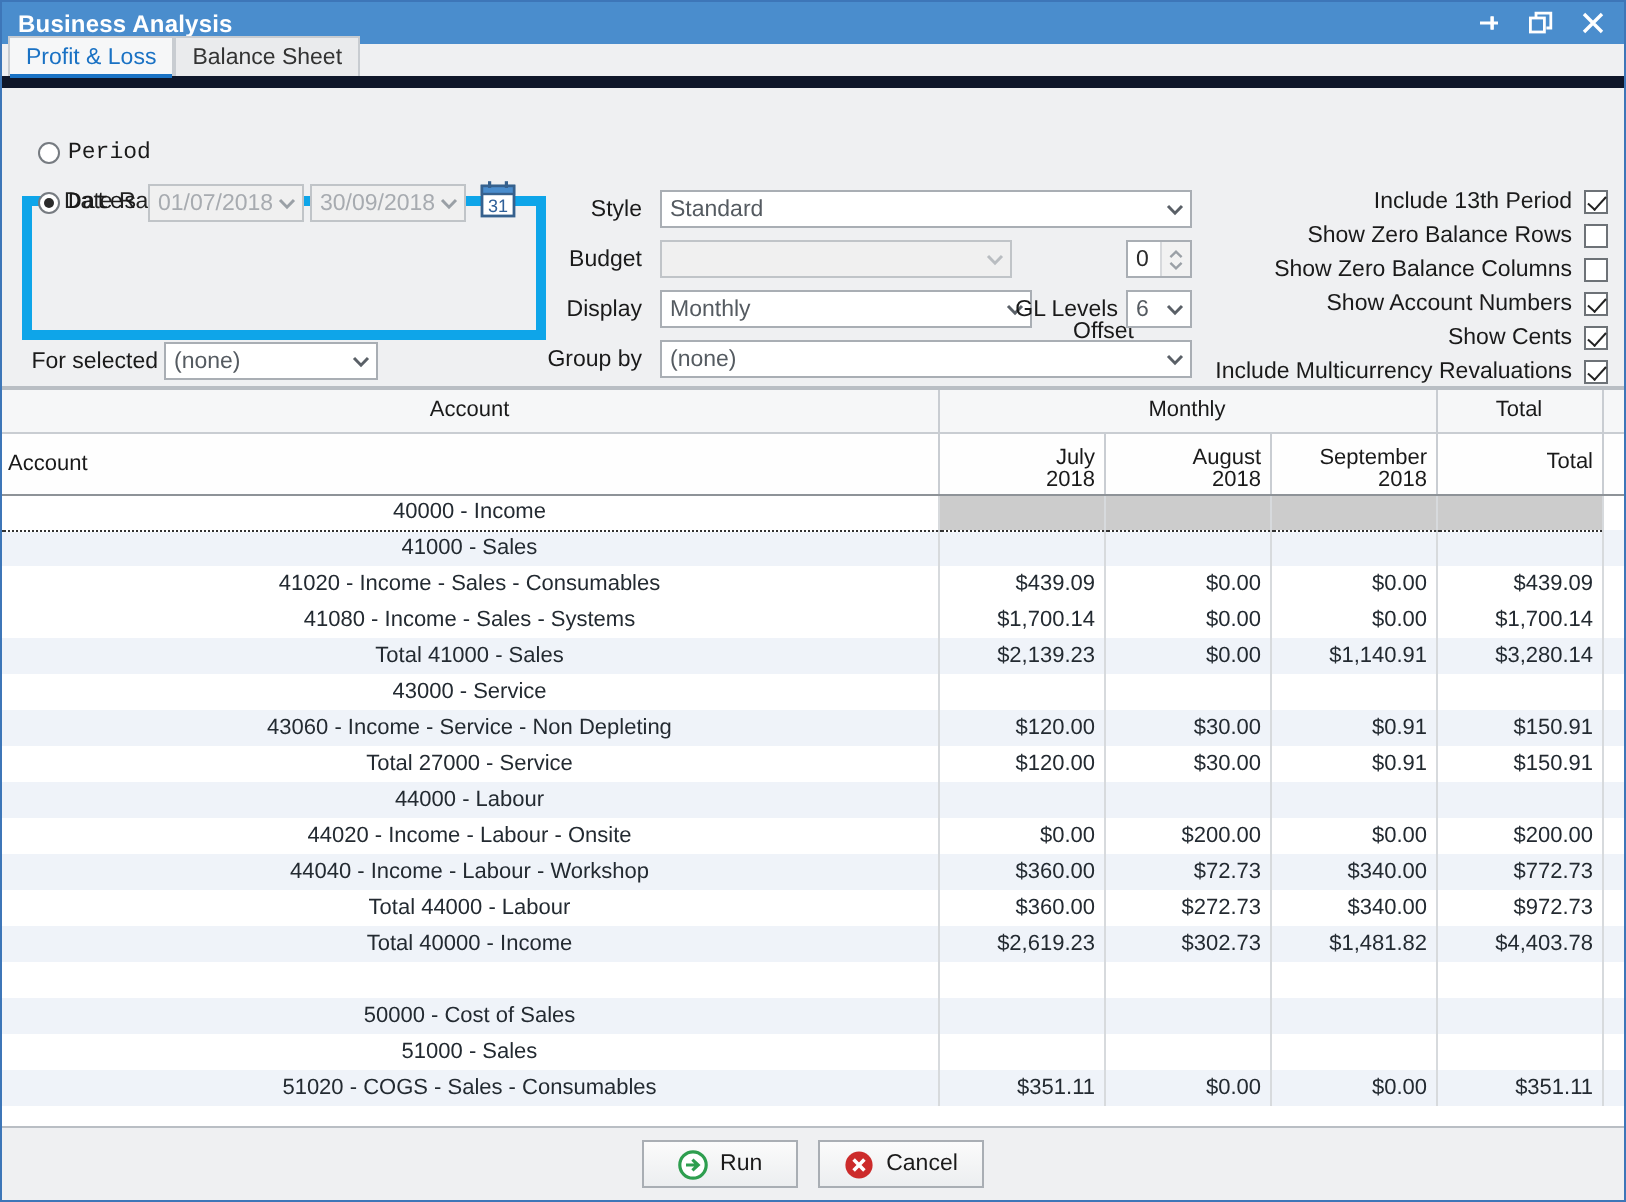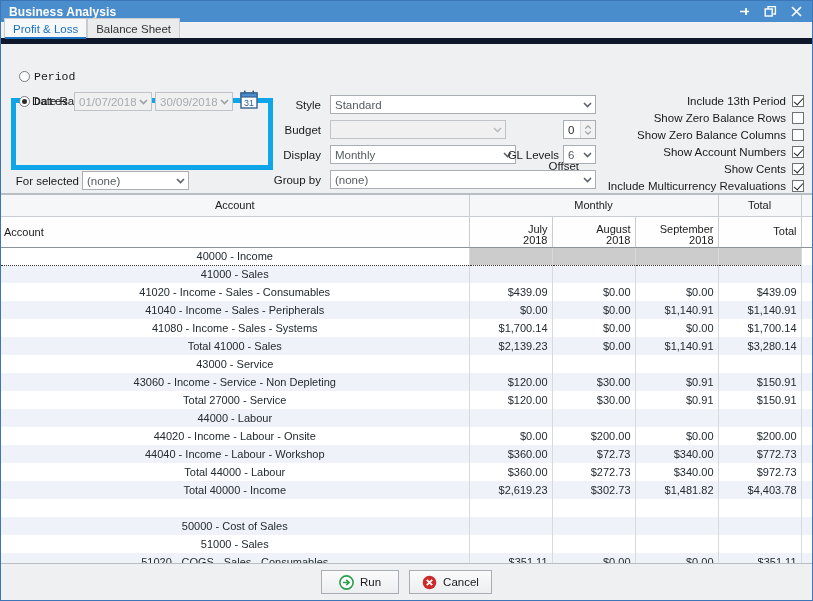--- a/index.html
+++ b/index.html
@@ -322,21 +322,21 @@
 
     <div class="lbl" style="left:220px;top:80px;width:100px;">Budget</div>
     <div class="dd disabled" style="position:absolute;left:329px;top:76px;width:176px;">
       <span class="val"></span>
       <span class="chev">
         <svg width="9" height="6" viewBox="0 0 9 6">
             <path d="M1 1l3.5 3.6L8 1" stroke="#b9bdc1" stroke-width="1.5" fill="none"></path>
           </svg>
       </span>
     </div>
-    <div class="lbl" style="left:468px;top:80px;width:110px;margin-top:36px;">Offset</div>
+    <div class="lbl" style="left:456px;top:80px;width:110px;margin-top:36px;">Offset</div>
     <div class="spin" style="position:absolute;left:562px;top:76px;width:33px;">
       <span class="val">0</span>
       <span class="arrows">
         <svg width="8" height="12" viewBox="0 0 8 12">
             <path d="M1.2 4.6L4 1.8l2.8 2.8" stroke="#9aa0a6" stroke-width="1.2" fill="none"></path>
             <path d="M1.2 7.4L4 10.2l2.8-2.8" stroke="#9aa0a6" stroke-width="1.2" fill="none"></path>
           </svg>
       </span>
     </div>
 
@@ -458,28 +458,20 @@
             <td style="border-right: none;"></td>
           </tr>
           <tr class="row plain">
             <td class="acct lvl2">41020 - Income - Sales - Consumables</td>
             <td class="num">$439.09</td>
             <td class="num">$0.00</td>
             <td class="num">$0.00</td>
             <td class="num">$439.09</td>
             <td style="border-right: none;"></td>
           </tr>
-          <tr class="row alt">
-            <td class="acct lvl2">41040 - Income - Sales - Peripherals</td>
-            <td class="num">$0.00</td>
-            <td class="num">$0.00</td>
-            <td class="num">$1,140.91</td>
-            <td class="num">$1,140.91</td>
-            <td style="border-right: none;"></td>
-          </tr>
           <tr class="row plain">
             <td class="acct lvl2">41080 - Income - Sales - Systems</td>
             <td class="num">$1,700.14</td>
             <td class="num">$0.00</td>
             <td class="num">$0.00</td>
             <td class="num">$1,700.14</td>
             <td style="border-right: none;"></td>
           </tr>
           <tr class="row alt">
             <td class="acct lvltot1">Total 41000 - Sales</td>

